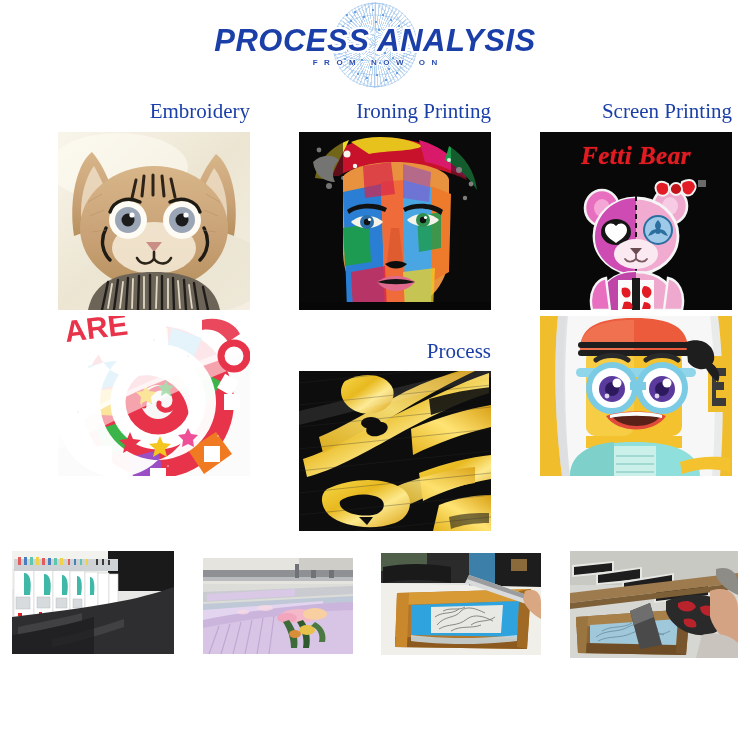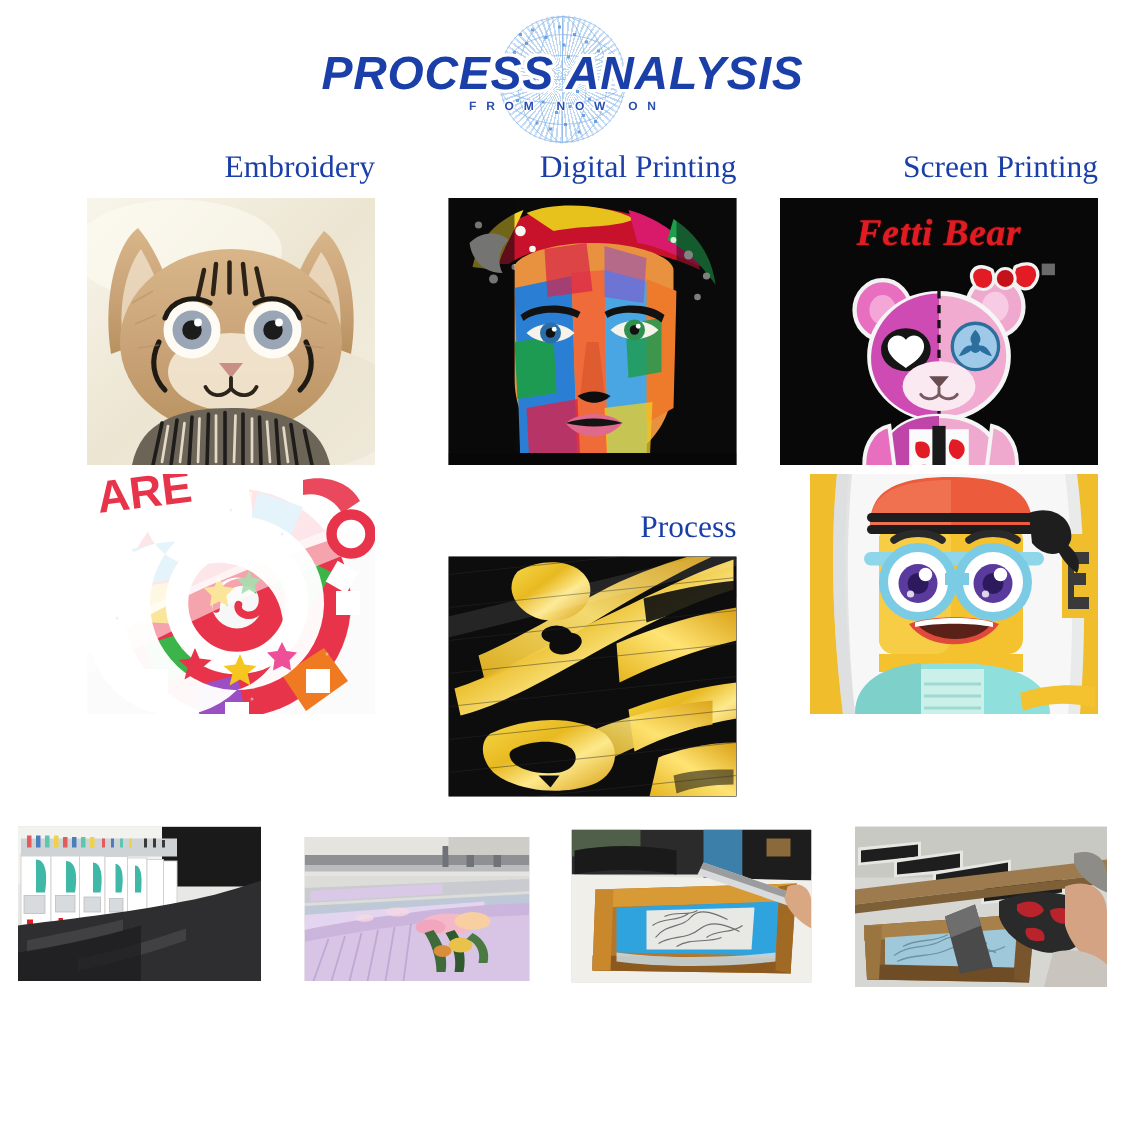--- a/index.html
+++ b/index.html
@@ -13,21 +13,21 @@
     font-family: "Liberation Serif", serif;
     overflow: hidden;
     position: relative;
   }
 
   
   .header {
     position: relative;
     height: 100px;
     display: flex;
-    align-items: flex-end;
+    align-items: flex-start;
     justify-content: center;
   }
   .logo-wrap {
     position: relative;
     width: 300px;
     height: 92px;
     display: flex;
     flex-direction: column;
     align-items: center;
     justify-content: center;
@@ -133,21 +133,21 @@
 
   
   .art-cat { background: linear-gradient(135deg,#f7f4e9 0%,#efe9d9 45%,#f6f2e6 100%); }
   .art-cat svg { position:absolute; inset:0; width:100%; height:100%; }
 
   
   .art-face { background:#0a0a0a; }
   .art-face svg { position:absolute; inset:0; width:100%; height:100%; }
 
   
-  .art-bear { background:#000000;padding-left:20px; }
+  .art-bear { background:#000000; }
   .art-bear svg { position:absolute; inset:0; width:100%; height:100%; }
   .bear-text {
     position:absolute;
     top:10px; left:0; right:0;
     text-align:center;
     font-family:"Liberation Serif", serif;
     font-style: italic;
     font-weight: bold;
     font-size: 25px;
     color:#e01b22;
@@ -352,21 +352,21 @@
               <path d="M34 100 L48 98"></path>
             <path d="M162 70 L148 62"></path>
               <path d="M160 84 L146 78"></path>
               <path d="M158 100 L144 98"></path>
           </g>
         </svg>
       </div>
     </div>
 
     <div class="cell">
-      <div class="cell-label">Digital Printing</div>
+      <div class="cell-label">Ironing Printing</div>
       <div class="thumb art-face">
         <svg viewBox="0 0 192 178" preserveAspectRatio="xMidYMid slice" aria-hidden="true">
           <rect width="192" height="178" fill="#0a0a0a"></rect>
 
           <g>
             <path d="M18 44 C28 16 60 4 92 6 C128 8 156 22 168 48 C150 40 132 34 116 36 C96 30 60 30 40 44 Z" fill="#c8122b"></path>
             <path d="M52 10 C72 2 104 4 124 14 C112 20 90 18 70 22 Z" fill="#e8c21c"></path>
             <path d="M120 8 C142 14 160 28 168 46 C156 40 140 32 126 30 Z" fill="#d91a6a"></path>
             <path d="M16 46 C20 26 34 14 50 8 C44 22 36 34 32 48 Z" fill="#f0d82a"></path>
             <path d="M150 14 C166 24 176 40 178 58 C170 46 158 34 146 28 Z" fill="#1d9e4a"></path>

